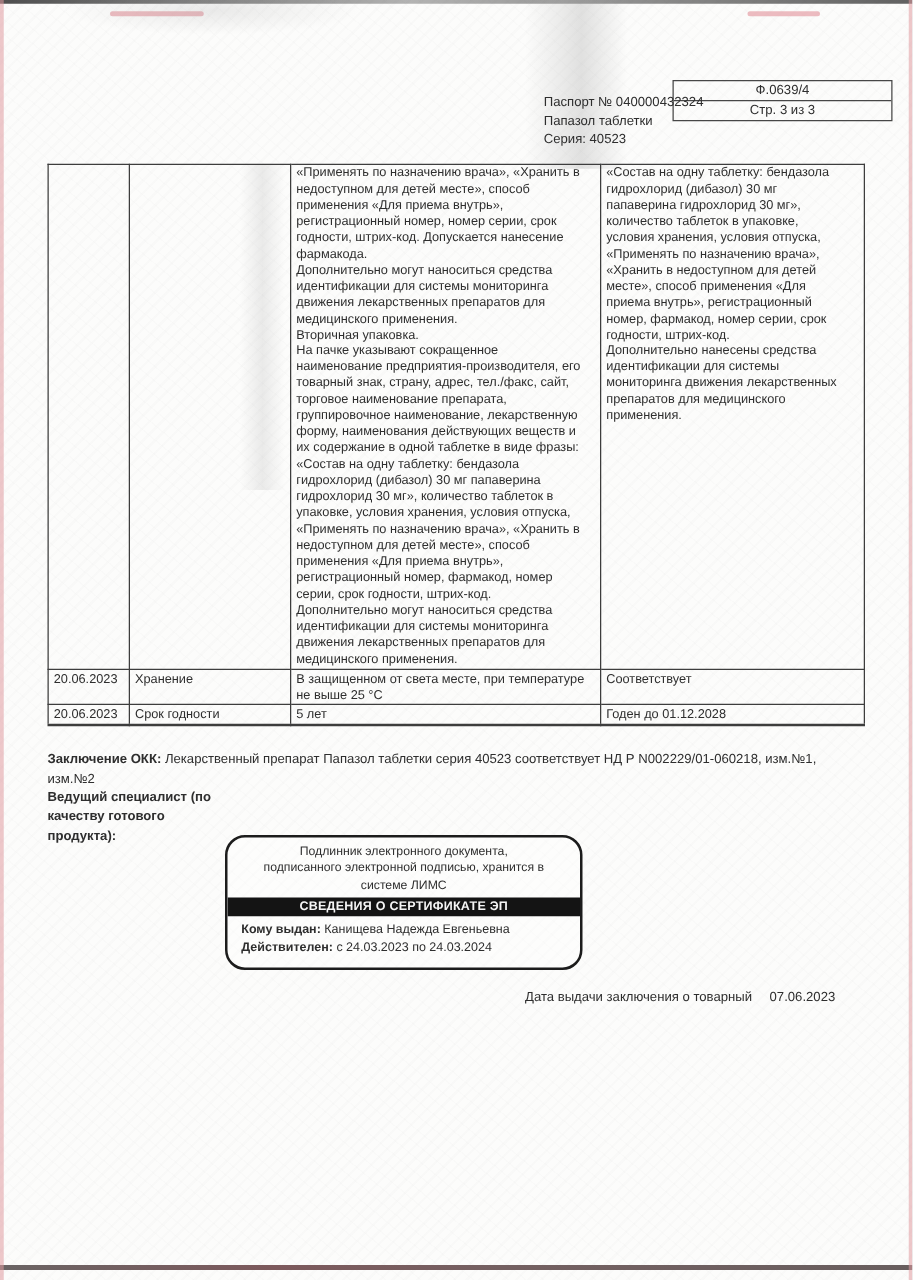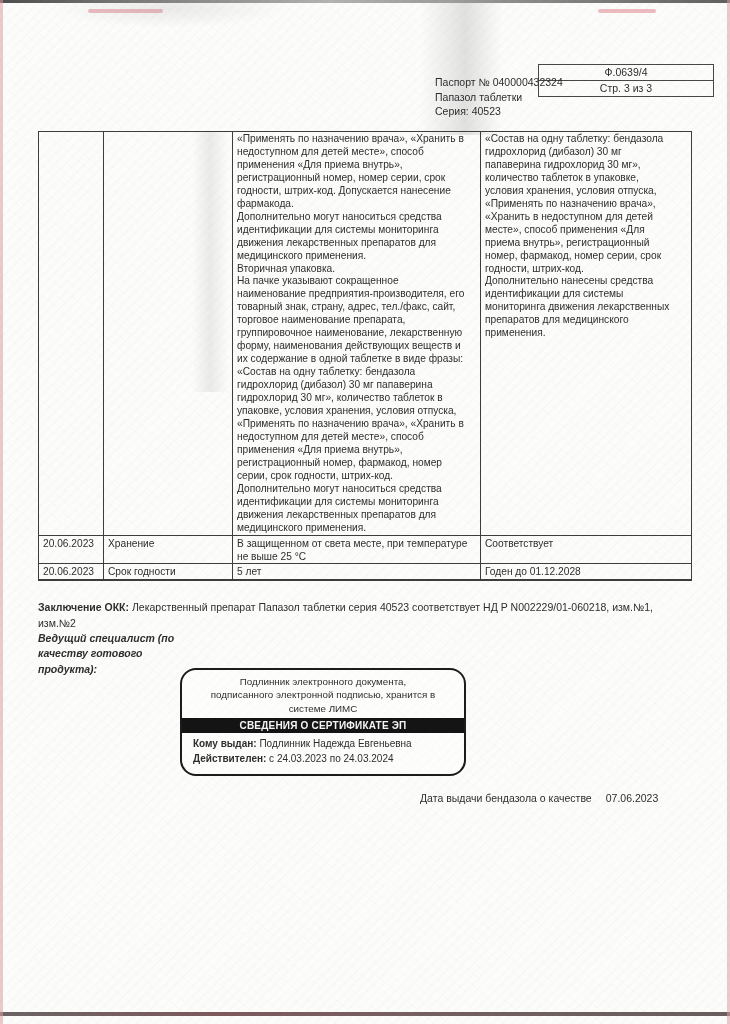--- a/index.html
+++ b/index.html
@@ -43,21 +43,21 @@
   .doc-table tr.r1 td { height:401px; }
   .doc-table tr.r2 td { height:24px; }
   .doc-table tr.r3 td { height:14px; }
   .doc-table { border-bottom:2px solid #3d3d3d; }
   .doc-table td.big { line-height:12.95px; }
 
   
   .conclusion { position:absolute; left:38px; top:600px; width:645px; font-size:10.5px; line-height:15.5px; }
   .conclusion .lbl { font-weight:bold; }
   .conclusion .txt { white-space:pre-line; }
-  .specialist { position:absolute; left:38px; top:631px; width:150px; font-weight:bold; font-size:10.5px; line-height:15.3px; white-space:pre-line;font-style:italic; }
+  .specialist { position:absolute; left:38px; top:631px; width:150px; font-weight:bold; font-size:10.5px; line-height:15.3px; white-space:pre-line; }
 
   
   .stamp { position:absolute; left:180px; top:668px; width:282px; height:104px; border:2px solid #1c1c1c; border-radius:16px; overflow:hidden; background:rgba(255,255,255,.35); }
   .stamp .head { padding-top:5px; text-align:center; font-size:9.8px; line-height:13.3px; white-space:pre-line; }
   .stamp .banner { margin-top:3px; background:#141414; color:#f5f5f5; font-weight:bold; text-align:center; font-size:10px; line-height:15px; letter-spacing:.2px; }
   .stamp .rows { padding:3px 0 0 11px; font-size:10px; line-height:15.5px; }
   .stamp .rows .lbl { font-weight:bold; }
 
   
   .issue-date { position:absolute; left:420px; top:792px; font-size:10.5px; }
@@ -168,20 +168,20 @@
   <div class="specialist">Ведущий специалист (по
 качеству готового
 продукта):</div>
 
   <div class="stamp">
     <div class="head">Подлинник электронного документа,
 подписанного электронной подписью, хранится в
 системе ЛИМС</div>
     <div class="banner">СВЕДЕНИЯ О СЕРТИФИКАТЕ ЭП</div>
     <div class="rows">
-      <div><span class="lbl">Кому выдан:</span><span> Подлинник Надежда Евгеньевна</span></div>
+      <div><span class="lbl">Кому выдан:</span><span> Канищева Надежда Евгеньевна</span></div>
       <div><span class="lbl">Действителен:</span><span> с 24.03.2023 по 24.03.2024</span></div>
     </div>
   </div>
 
-  <div class="issue-date"><span>Дата выдачи бендазола о качестве</span><span class="val">07.06.2023</span></div>
+  <div class="issue-date"><span>Дата выдачи заключения о товарный</span><span class="val">07.06.2023</span></div>
 
 </div>
 
 </body></html>

